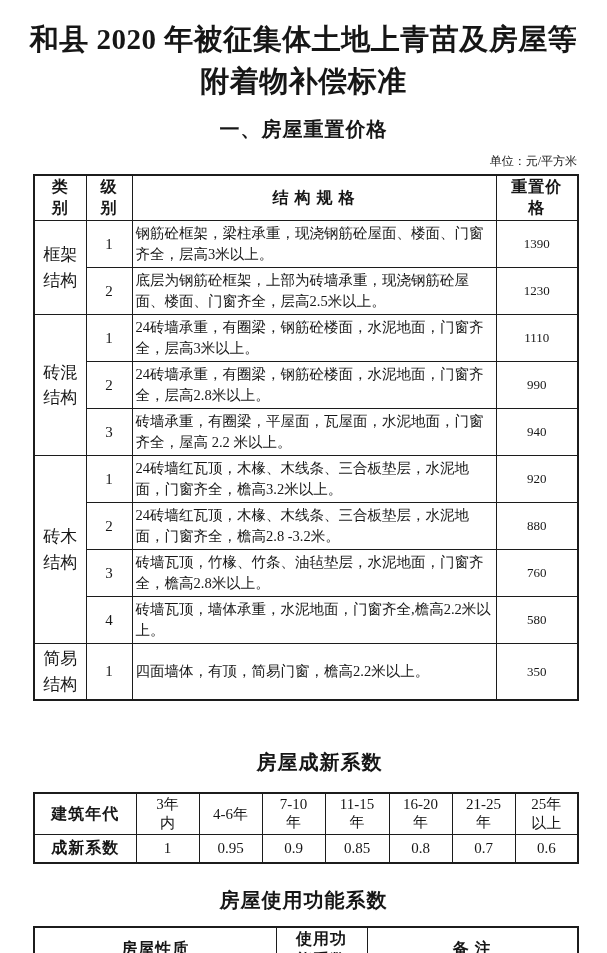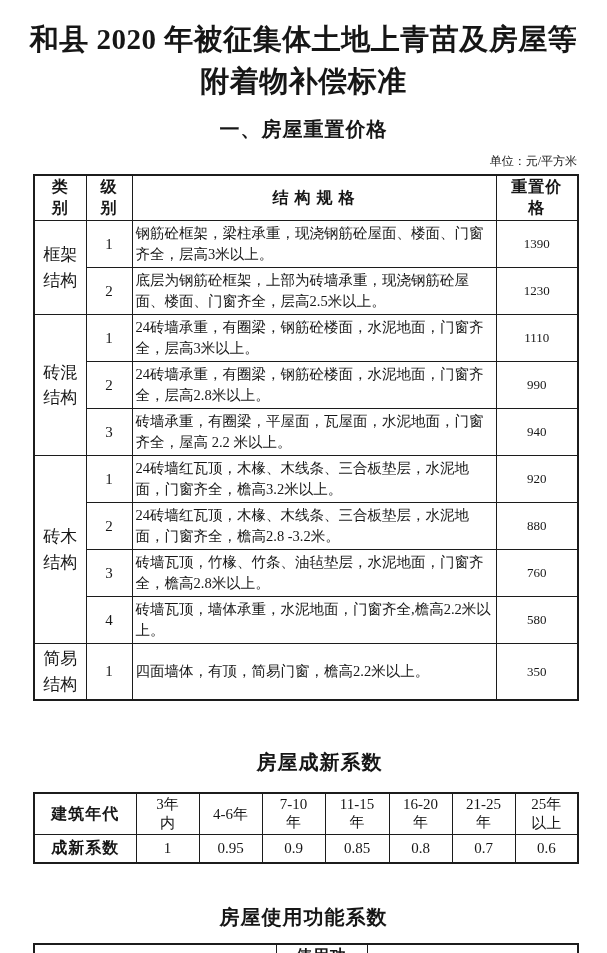--- a/index.html
+++ b/index.html
@@ -28,21 +28,21 @@
   .doc-title .tl { display: block; white-space: nowrap; }
   .section-heading {
     margin: 0;
     text-align: center;
     font-size: 20px;
     font-weight: bold;
     letter-spacing: 1px;
   }
   .h-sec1 { margin-top: 14px; text-align: center; }
   .h-sec2 { margin-top: 48px; padding-left: 32px; }
-  .h-sec3 { margin-top: 40px; }
+  .h-sec3 { margin-top: 23px; }
   .unit-row {
     width: 544px;
     margin: 10px 0 4px 33px;
     text-align: right;
     font-size: 12px;
   }
   table {
     border-collapse: collapse;
     table-layout: fixed;
     margin-left: 33px;

